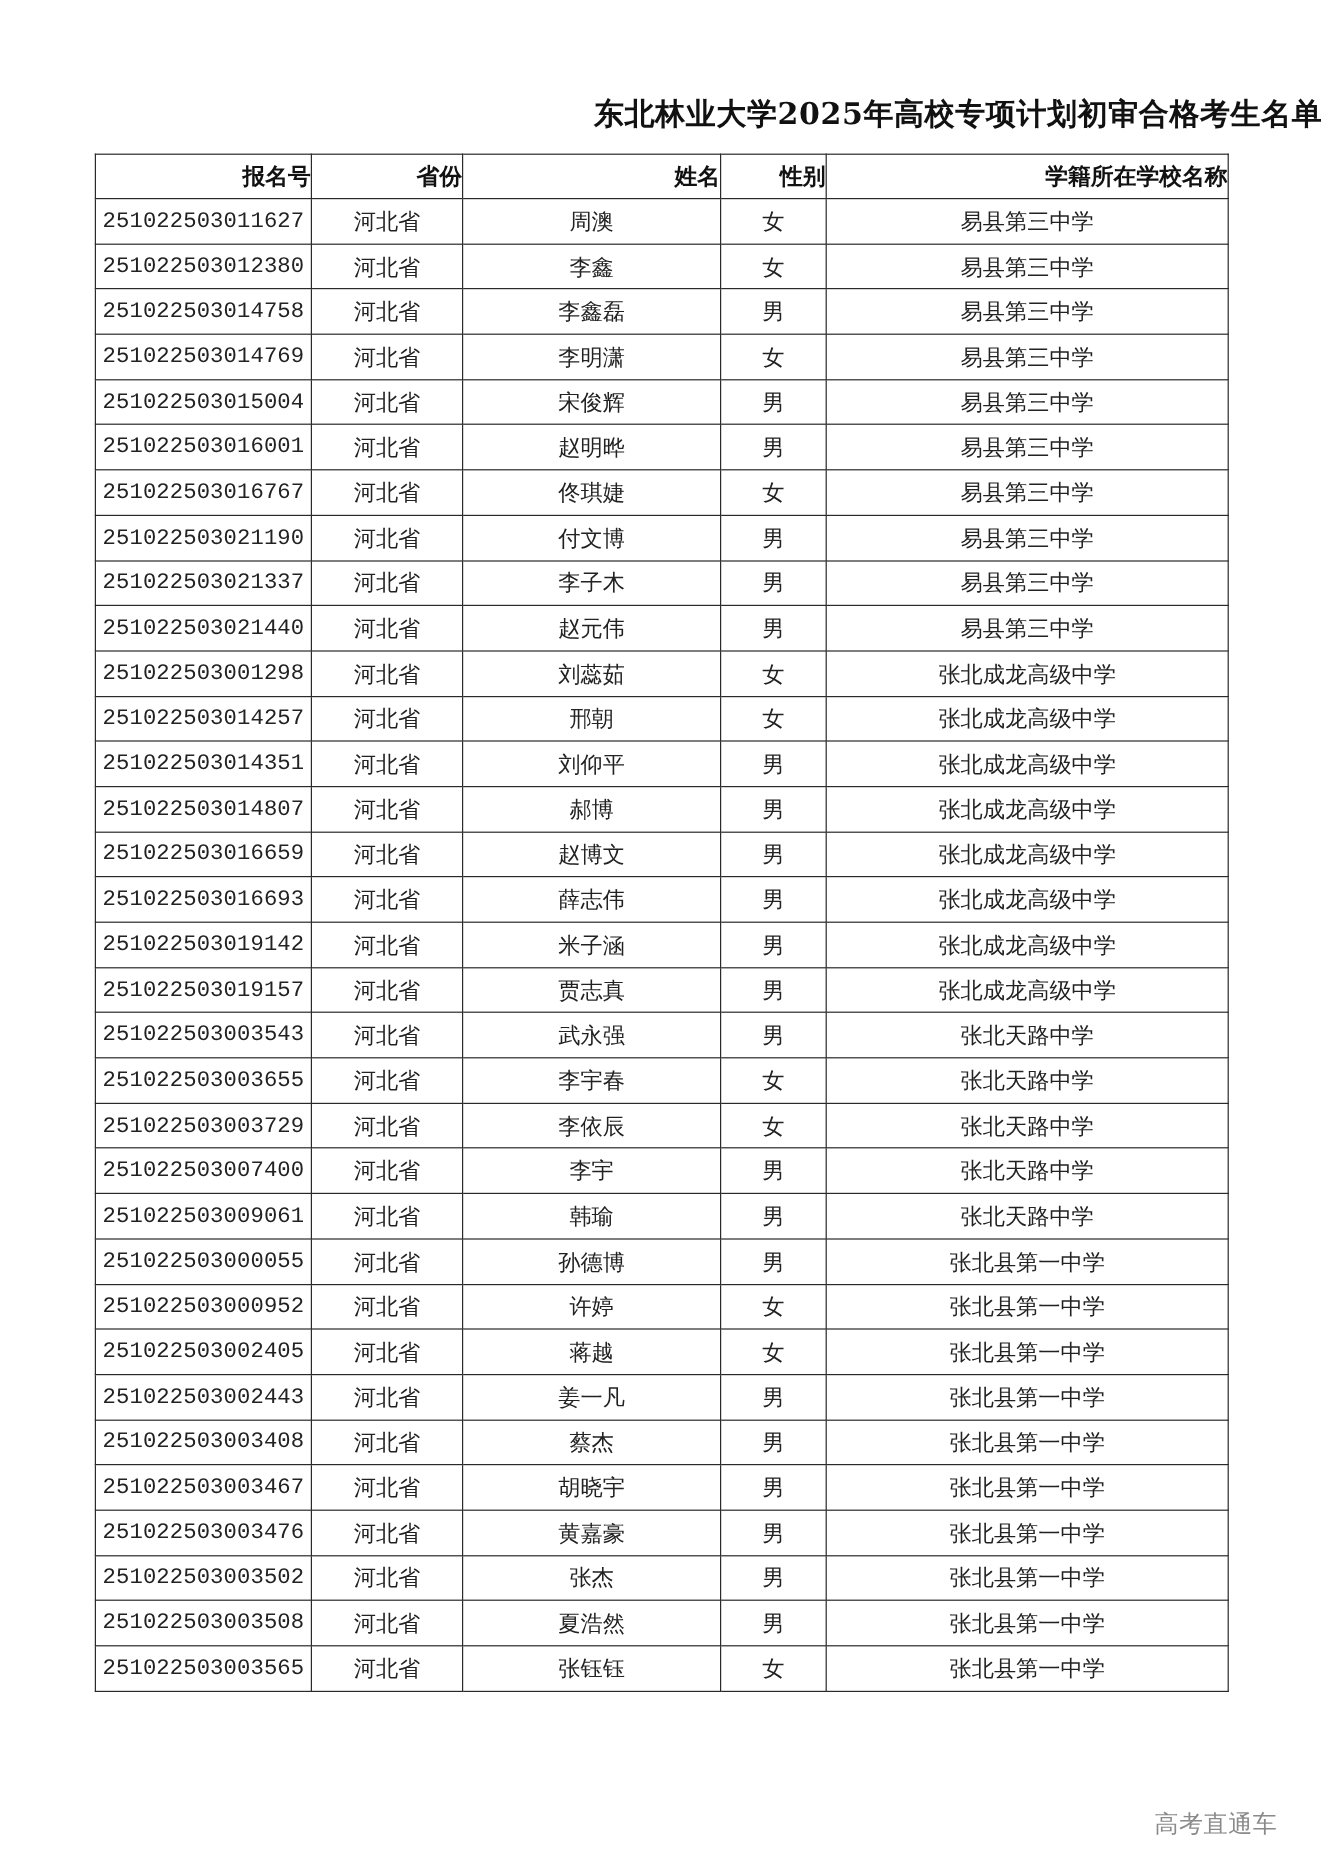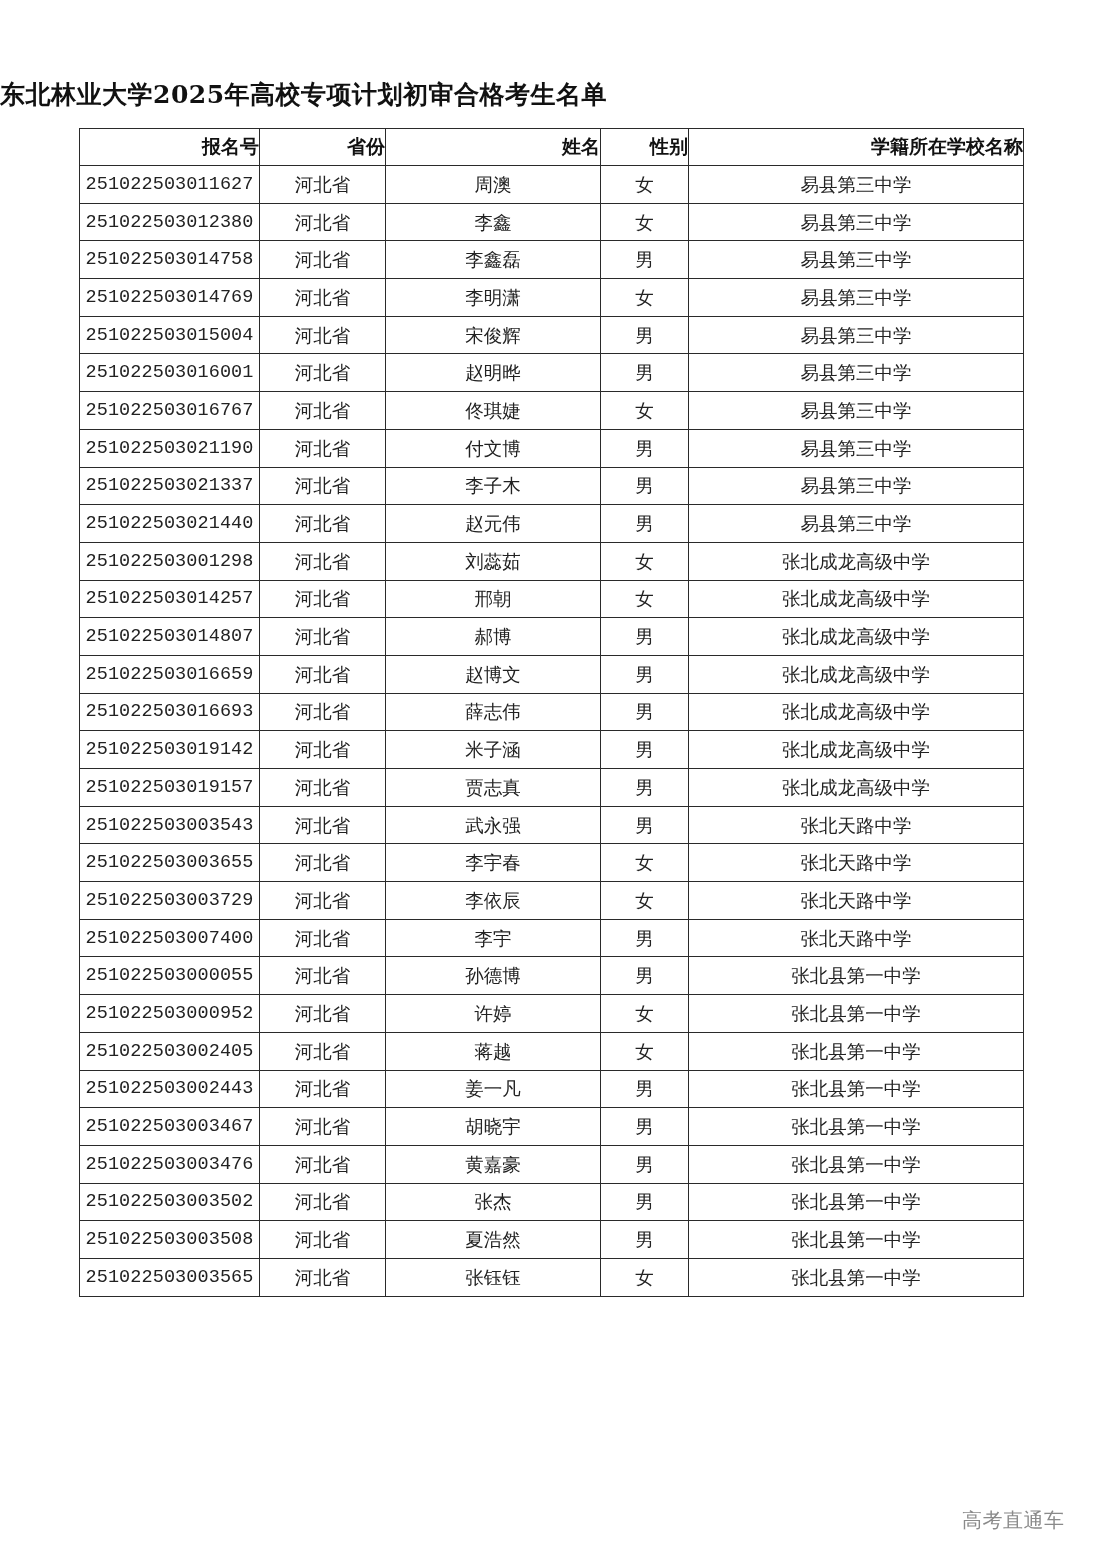--- a/index.html
+++ b/index.html
@@ -13,21 +13,21 @@
       position: relative;
       overflow: hidden;
       font-family: "DejaVu Serif", "Liberation Serif", serif;
       color: #1a1a1a;
     }
     .page-title {
       position: absolute;
       top: 78px;
       left: 0;
       width: 1102px;
-      text-align: left;
+      text-align: right;
       font-size: 25px;
       font-weight: bold;
       letter-spacing: 0.5px;
       font-family: "DejaVu Serif", "Liberation Serif", serif;
       color: #111;
     }
     table.roster {
       position: absolute;
       top: 128px;
       left: 79px;
@@ -172,20 +172,27 @@
         <td class="col-school">张北成龙高级中学</td>
       </tr>
       <tr>
         <td class="col-id">251022503014257</td>
         <td class="col-prov">河北省</td>
         <td class="col-name">邢朝</td>
         <td class="col-gender">女</td>
         <td class="col-school">张北成龙高级中学</td>
       </tr>
       <tr>
+        <td class="col-id">251022503014351</td>
+        <td class="col-prov">河北省</td>
+        <td class="col-name">刘仰平</td>
+        <td class="col-gender">男</td>
+        <td class="col-school">张北成龙高级中学</td>
+      </tr>
+      <tr>
         <td class="col-id">251022503014807</td>
         <td class="col-prov">河北省</td>
         <td class="col-name">郝博</td>
         <td class="col-gender">男</td>
         <td class="col-school">张北成龙高级中学</td>
       </tr>
       <tr>
         <td class="col-id">251022503016659</td>
         <td class="col-prov">河北省</td>
         <td class="col-name">赵博文</td>
@@ -235,20 +242,27 @@
         <td class="col-school">张北天路中学</td>
       </tr>
       <tr>
         <td class="col-id">251022503007400</td>
         <td class="col-prov">河北省</td>
         <td class="col-name">李宇</td>
         <td class="col-gender">男</td>
         <td class="col-school">张北天路中学</td>
       </tr>
       <tr>
+        <td class="col-id">251022503009061</td>
+        <td class="col-prov">河北省</td>
+        <td class="col-name">韩瑜</td>
+        <td class="col-gender">男</td>
+        <td class="col-school">张北天路中学</td>
+      </tr>
+      <tr>
         <td class="col-id">251022503000055</td>
         <td class="col-prov">河北省</td>
         <td class="col-name">孙德博</td>
         <td class="col-gender">男</td>
         <td class="col-school">张北县第一中学</td>
       </tr>
       <tr>
         <td class="col-id">251022503000952</td>
         <td class="col-prov">河北省</td>
         <td class="col-name">许婷</td>
@@ -259,20 +273,27 @@
         <td class="col-id">251022503002405</td>
         <td class="col-prov">河北省</td>
         <td class="col-name">蒋越</td>
         <td class="col-gender">女</td>
         <td class="col-school">张北县第一中学</td>
       </tr>
       <tr>
         <td class="col-id">251022503002443</td>
         <td class="col-prov">河北省</td>
         <td class="col-name">姜一凡</td>
+        <td class="col-gender">男</td>
+        <td class="col-school">张北县第一中学</td>
+      </tr>
+      <tr>
+        <td class="col-id">251022503003408</td>
+        <td class="col-prov">河北省</td>
+        <td class="col-name">蔡杰</td>
         <td class="col-gender">男</td>
         <td class="col-school">张北县第一中学</td>
       </tr>
       <tr>
         <td class="col-id">251022503003467</td>
         <td class="col-prov">河北省</td>
         <td class="col-name">胡晓宇</td>
         <td class="col-gender">男</td>
         <td class="col-school">张北县第一中学</td>
       </tr>

